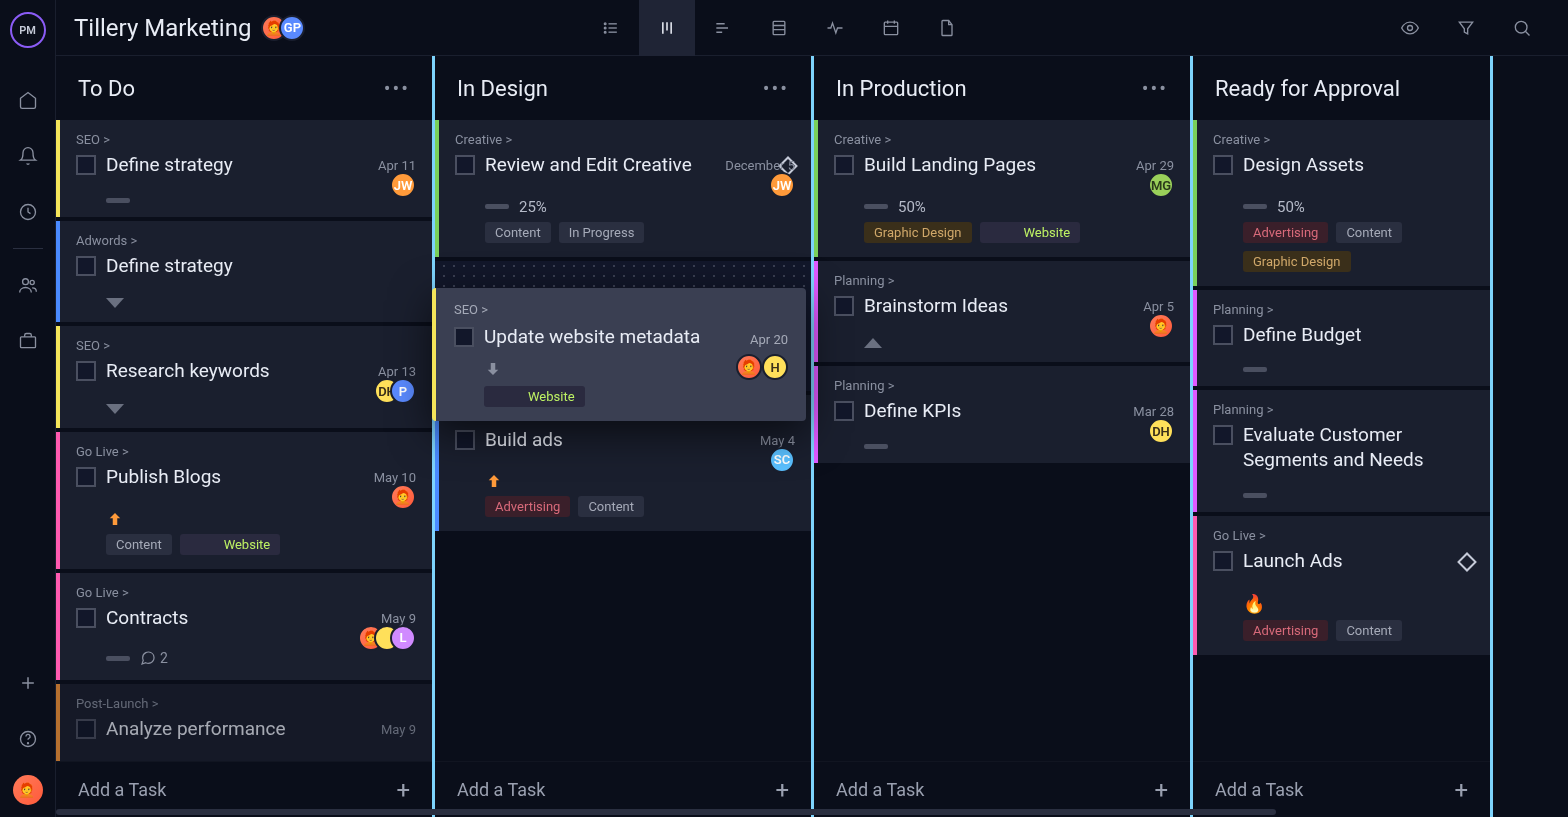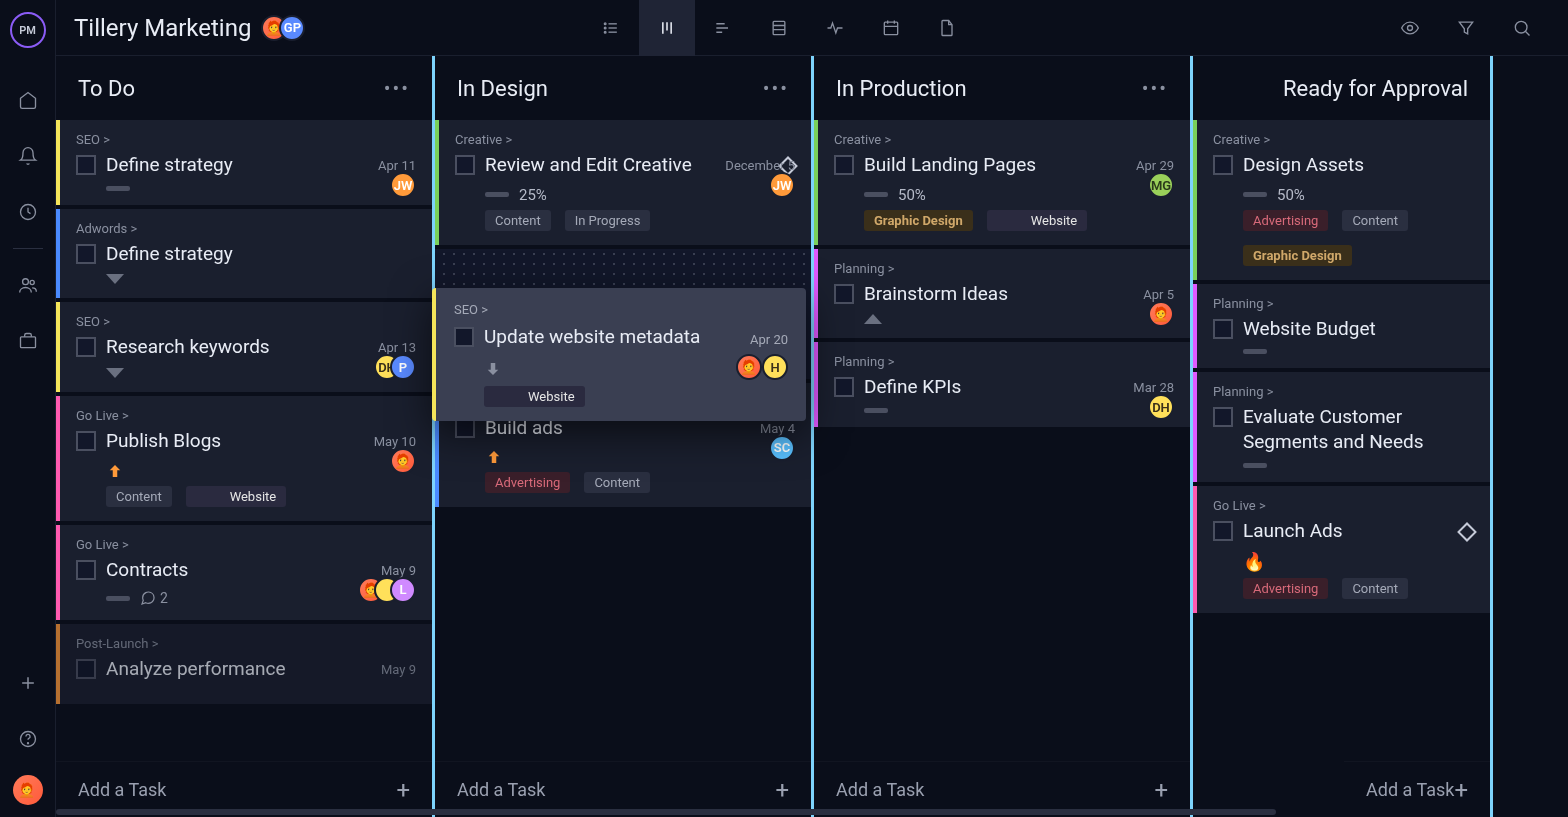--- a/index.html
+++ b/index.html
@@ -82,21 +82,21 @@
   padding: 0;
   position: relative;
 }
 .column {
   width: 379px;
   flex: 0 0 379px;
   border-right: 3px solid #7dd3fc;
   display: flex; flex-direction: column;
   overflow: hidden;
 }
-.column.narrow { width: 300px; flex: 0 0 300px; align-items: flex-end; }
+.column.narrow { width: 300px; flex: 0 0 300px; }
 .col-header {
   height: 64px;
   display: flex; align-items: center;
   padding: 0 22px;
   justify-content: space-between;
 }
 .col-title { font-size: 22px; font-weight: 400; color: #e8ecf5; }
 .col-menu { color: #8a90a0; font-size: 20px; letter-spacing: 2px; }
 
 .col-body {
@@ -115,22 +115,22 @@
   margin-left: 0;
 }
 .card .category { font-size: 13px; color: #8a90a0; margin-bottom: 6px; }
 .card .row1 { display: flex; align-items: flex-start; gap: 10px; }
 .checkbox {
   width: 20px; height: 20px; border: 2px solid #4a4f60;
   background: #12172a; flex: 0 0 20px; margin-top: 2px;
 }
 .card-title { font-size: 19px; color: #e8ecf5; line-height: 1.3; flex: 1; }
 .card .date { font-size: 13px; color: #8a90a0; position: absolute; right: 16px; top: 38px; }
-.card .meta { margin-top: 8px; margin-left: 30px; display: flex; align-items: center; gap: 10px; flex-wrap: wrap; }
-.card .meta2 { margin-top: 6px; margin-left: 30px; display: flex; align-items: center; gap: 14px; flex-wrap: wrap; }
+.card .meta { margin-top: 20px; margin-left: 30px; display: flex; align-items: center; gap: 10px; flex-wrap: wrap; }
+.card .meta2 { margin-top: 6px; margin-left: 30px; display: flex; align-items: center; gap: 8px; flex-wrap: wrap; }
 .card .avatars { position: absolute; right: 16px; top: 52px; display: flex; }
 .card .avatars .avt { margin-left: -10px; }
 
 .priority-bar { width: 24px; height: 5px; border-radius: 2px; background: #4a4f60; }
 .priority-down { width: 0; height: 0; border-left: 9px solid transparent; border-right: 9px solid transparent; border-top: 10px solid #6a7080; }
 .priority-up { width: 0; height: 0; border-left: 9px solid transparent; border-right: 9px solid transparent; border-bottom: 10px solid #6a7080; }
 .priority-arrow-up {
   display: inline-block; width: 18px; height: 18px;
   color: #ff9a3a;
 }
@@ -146,22 +146,22 @@
   display: inline-block;
 }
 
 .pct { font-size: 15px; color: #b5bac8; }
 
 .tag {
   font-size: 13px; padding: 3px 10px;
   border-radius: 3px; background: #2a2f40; color: #a5aab8;
 }
 .tag.advertising { background: #3a1f2a; color: #d86a7a; }
-.tag.website { background: #2a2a3f; color: #e5e5e5; padding-left: 44px; }
-.tag.graphic { background: #3a2f1a; color: #d0a86a; font-weight: bold; }
+.tag.website { background: #2a2a3f; color: #bef264; padding-left: 44px; }
+.tag.graphic { background: #3a2f1a; color: #d0a86a; }
 .tag.content { color: #a5aab8; }
 .tag.progress { color: #a5aab8; }
 
 .avt {
   width: 26px; height: 26px; border-radius: 50%;
   display: flex; align-items: center; justify-content: center;
   font-size: 13px; font-weight: 600; color: #1a1f2e;
   border: 2px solid #1a1f2e;
 }
 .avt.jw { background: #ff9a3a; color: #fff; }
@@ -613,21 +613,21 @@
             <div class="meta2">
               <span class="tag advertising">Advertising</span>
               <span class="tag content">Content</span>
               <span class="tag graphic">Graphic Design</span>
             </div>
           </div>
           <div class="card s-magenta">
             <div class="category">Planning &gt;</div>
             <div class="row1">
               <div class="checkbox"></div>
-              <div class="card-title">Website Budget</div>
+              <div class="card-title">Define Budget</div>
             </div>
             <div class="meta">
               <div class="priority-bar"></div>
             </div>
           </div>
           <div class="card s-magenta">
             <div class="category">Planning &gt;</div>
             <div class="row1">
               <div class="checkbox"></div>
               <div class="card-title">Evaluate Customer Segments and Needs</div>

